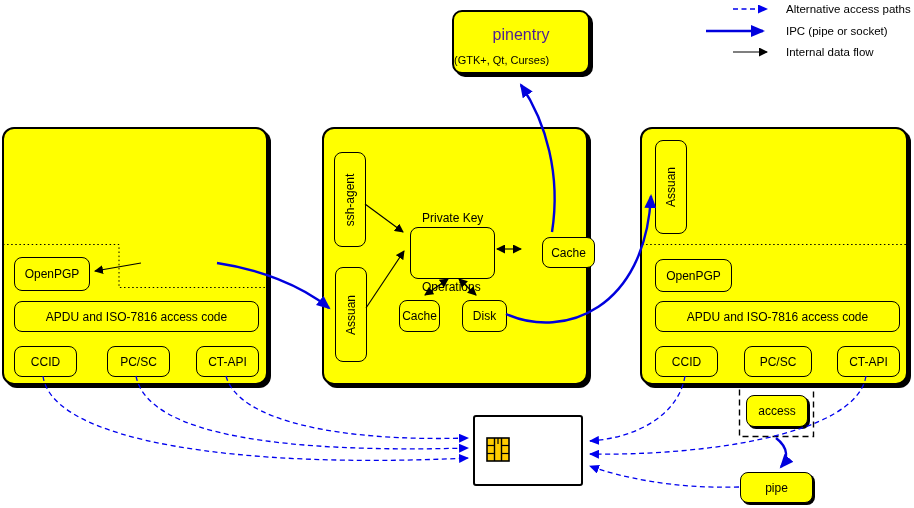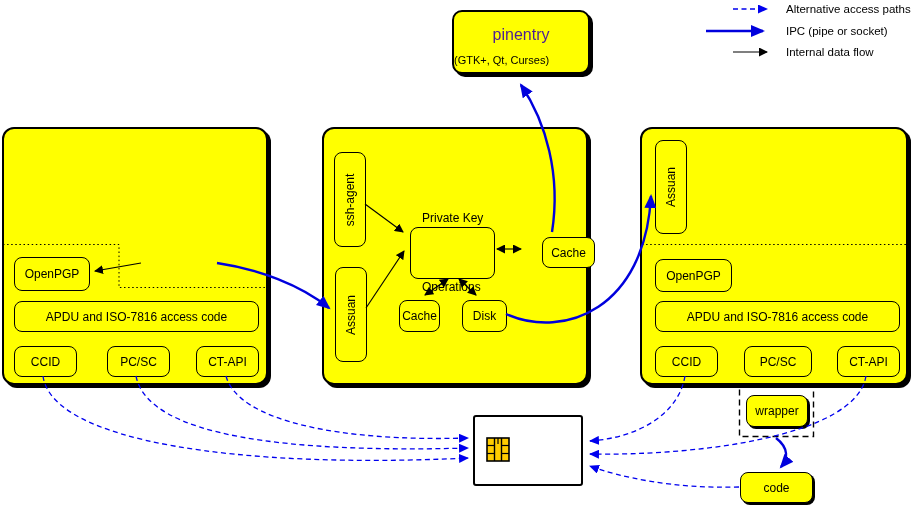--- a/index.html
+++ b/index.html
@@ -90,23 +90,23 @@
     <div class="box small vbox" style="left:13px;top:11px;width:32px;height:94px">
       <span class="vtext">Assuan</span>
     </div>
     <div class="box small" style="left:13px;top:130px;width:77px;height:33px">OpenPGP</div>
     <div class="box small" style="left:13px;top:172px;width:245px;height:31px">APDU and ISO-7816 access code</div>
     <div class="box small" style="left:13px;top:217px;width:63px;height:31px">CCID</div>
     <div class="box small" style="left:102px;top:217px;width:68px;height:31px">PC/SC</div>
     <div class="box small" style="left:195px;top:217px;width:63px;height:31px">CT-API</div>
   </div>
 
-  <div class="box small" style="left:746px;top:395px;width:62px;height:32px;box-shadow:2px 2px 0 #000">wrapper</div>
+  <div class="box small" style="left:746px;top:395px;width:62px;height:32px;box-shadow:2px 2px 0 #000">access</div>
 
-  <div class="box small" style="left:740px;top:472px;width:73px;height:31px;box-shadow:2px 2px 0 #000">code</div>
+  <div class="box small" style="left:740px;top:472px;width:73px;height:31px;box-shadow:2px 2px 0 #000">pipe</div>
 
   <div class="smartcard" style="left:473px;top:415px;width:110px;height:71px">
     <svg class="chip" style="left:11px;top:20px" width="24" height="25" viewBox="0 0 24 25">
       <rect x="1" y="1" width="22" height="23" fill="#ffcc00" stroke="#000" stroke-width="1.6"></rect>
       <line x1="8.5" y1="1" x2="8.5" y2="24" stroke="#000" stroke-width="1.4"></line>
       <line x1="15.5" y1="1" x2="15.5" y2="24" stroke="#000" stroke-width="1.4"></line>
       <line x1="1" y1="8.5" x2="8.5" y2="8.5" stroke="#000" stroke-width="1.2"></line>
       <line x1="1" y1="16.5" x2="8.5" y2="16.5" stroke="#000" stroke-width="1.2"></line>
       <line x1="15.5" y1="8.5" x2="23" y2="8.5" stroke="#000" stroke-width="1.2"></line>
       <line x1="15.5" y1="16.5" x2="23" y2="16.5" stroke="#000" stroke-width="1.2"></line>

